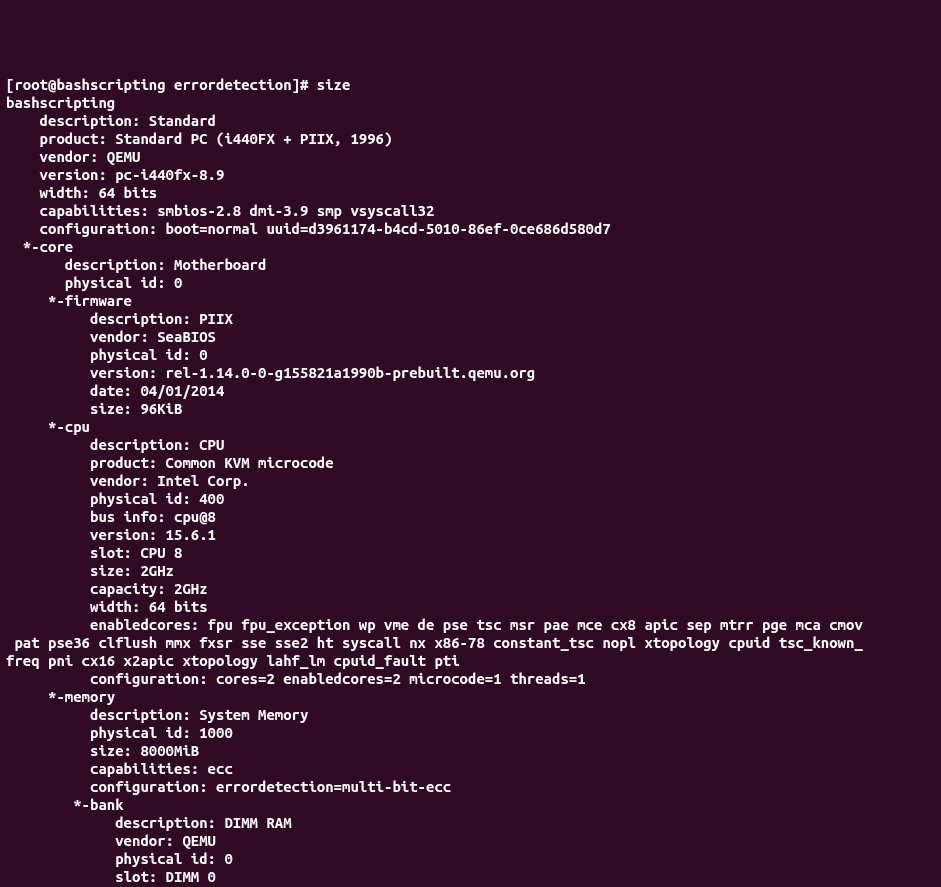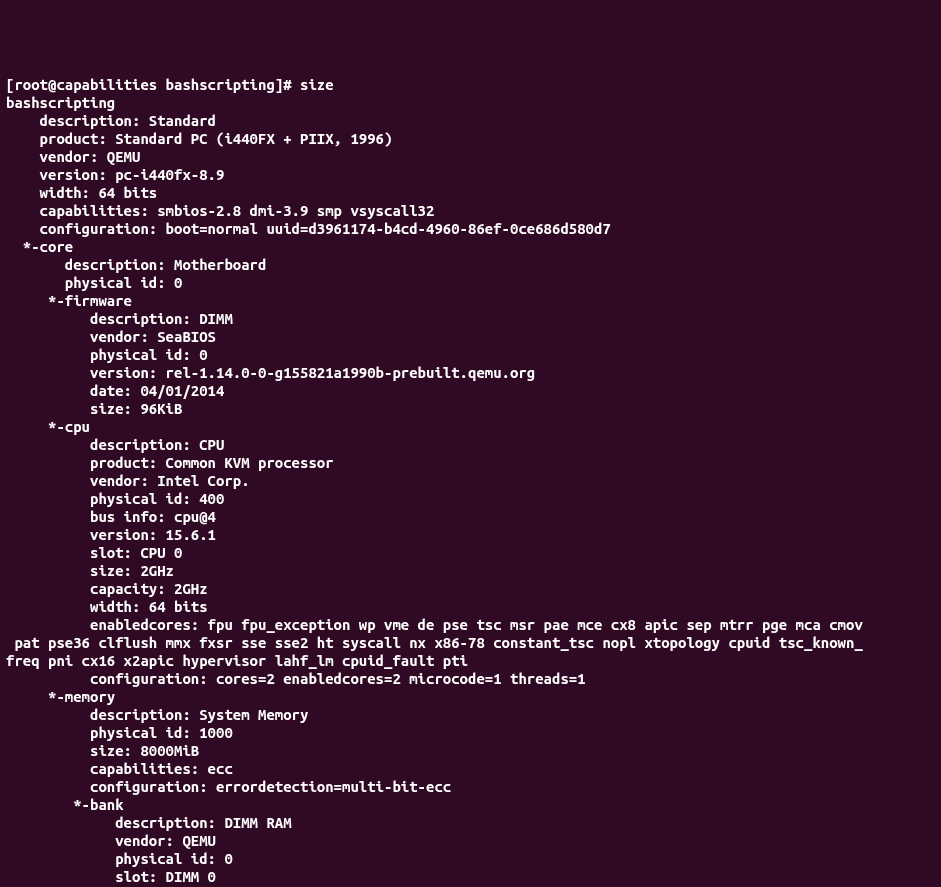--- a/index.html
+++ b/index.html
@@ -15,53 +15,53 @@
     width: 941px;
     box-sizing: border-box;
   }
   .terminal { white-space: pre; }
 </style>
 </head>
 <body>
 
 
 
-<div class="terminal"><span><span>[root@capabilities bashscripting]# </span><span>size</span></span>
+<div class="terminal"><span><span>[root@bashscripting errordetection]# </span><span>size</span></span>
 <span>bashscripting</span>
     description: <span>Standard</span>
     product: <span>Standard PC (i440FX + PIIX, 1996)</span>
     vendor: <span>QEMU</span>
     version: <span>pc-i440fx-8.9</span>
     width: <span>64 bits</span>
     capabilities: <span>smbios-2.8 dmi-3.9 smp vsyscall32</span>
-    configuration: <span>boot=normal uuid=d3961174-b4cd-4960-86ef-0ce686d580d7</span>
+    configuration: <span>boot=normal uuid=d3961174-b4cd-5010-86ef-0ce686d580d7</span>
   <span>*-core</span>
        description: <span>Motherboard</span>
        physical id: <span>0</span>
      <span>*-firmware</span>
-          description: <span>DIMM</span>
+          description: <span>PIIX</span>
           vendor: <span>SeaBIOS</span>
           physical id: <span>0</span>
           version: <span>rel-1.14.0-0-g155821a1990b-prebuilt.qemu.org</span>
           date: <span>04/01/2014</span>
           size: <span>96KiB</span>
      <span>*-cpu</span>
           description: <span>CPU</span>
-          product: <span>Common KVM processor</span>
+          product: <span>Common KVM microcode</span>
           vendor: <span>Intel Corp.</span>
           physical id: <span>400</span>
-          bus info: <span>cpu@4</span>
+          bus info: <span>cpu@8</span>
           version: <span>15.6.1</span>
-          slot: <span>CPU 0</span>
+          slot: <span>CPU 8</span>
           size: <span>2GHz</span>
           capacity: <span>2GHz</span>
           width: <span>64 bits</span>
 <span>          enabledcores: fpu fpu_exception wp vme de pse tsc msr pae mce cx8 apic sep mtrr pge mca cmov</span>
 <span> pat pse36 clflush mmx fxsr sse sse2 ht syscall nx x86-78 constant_tsc nopl xtopology cpuid tsc_known_</span>
-<span>freq pni cx16 x2apic hypervisor lahf_lm cpuid_fault pti</span>
+<span>freq pni cx16 x2apic xtopology lahf_lm cpuid_fault pti</span>
           configuration: <span>cores=2 enabledcores=2 microcode=1 threads=1</span>
      <span>*-memory</span>
           description: <span>System Memory</span>
           physical id: <span>1000</span>
           size: <span>8000MiB</span>
           capabilities: <span>ecc</span>
           configuration: <span>errordetection=multi-bit-ecc</span>
         <span>*-bank</span>
              description: <span>DIMM RAM</span>
              vendor: <span>QEMU</span>

